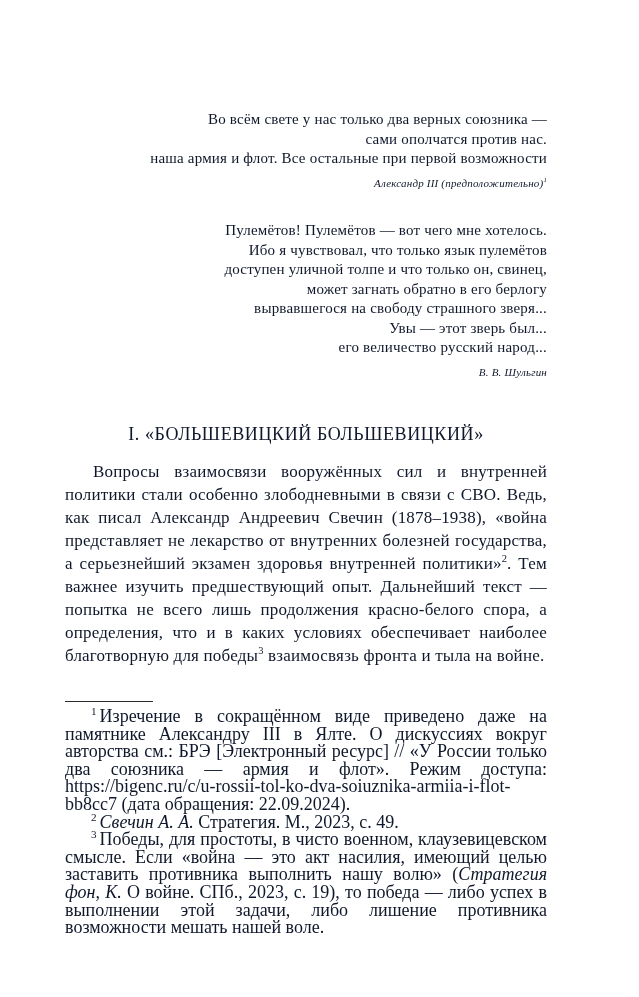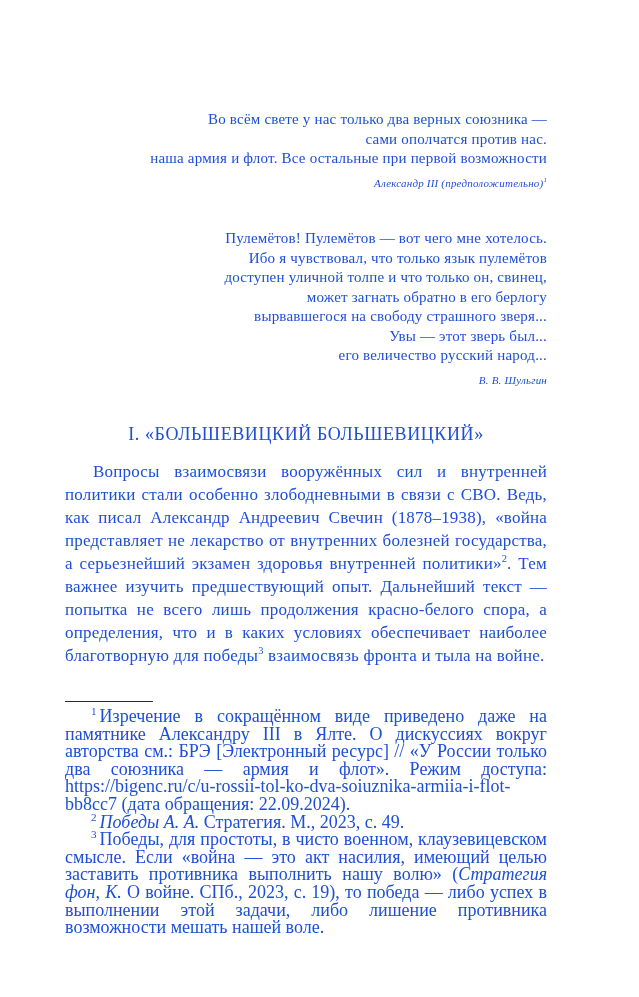--- a/index.html
+++ b/index.html
@@ -7,37 +7,37 @@
     padding: 0;
     background: #e9e9e9;
   }
   .page {
     position: relative;
     width: 639px;
     height: 997px;
     margin: 0 auto;
     background: #ffffff;
     font-family: "Liberation Serif", "DejaVu Serif", serif;
-    color: #1d4ed8;
+    color: #0f172a;
     overflow: hidden;
   }
   
   .epigraphs {
     position: absolute;
     top: 110px;
     left: 65px;
     width: 482px;
     text-align: right;
   }
   .epigraph {
     font-size: 15px;
     line-height: 19.5px;
     letter-spacing: 0.2px;
   }
-  .epigraph + .epigraph { margin-top: 36px; }
+  .epigraph + .epigraph { margin-top: 28px; }
   .ep-line { white-space: nowrap; }
   .ep-attrib {
     margin-top: 5px;
     font-style: italic;
     font-size: 11px;
     font-family: Liberation Serif, serif;
   }
   sup {
     font-size: 0.62em;
     line-height: 0;
@@ -122,17 +122,17 @@
   </div>
 
   <h1 class="chapter-title">I. «БОЛЬШЕВИЦКИЙ БОЛЬШЕВИЦКИЙ»</h1>
 
   <p class="body-text"><span>Вопросы взаимосвязи вооружённых сил и внутренней политики стали особенно злободневными в связи с СВО. Ведь, как писал Александр Андреевич Свечин (1878–1938), «война представляет не лекарство от внутренних болезней государства, а серьезнейший экзамен здоровья внутренней политики»</span><sup>2</sup><span>. Тем важнее изучить предшествующий опыт. Дальнейший текст — попытка не всего лишь продолжения красно-белого спора, а определения, что и в каких условиях обеспечивает наиболее благотворную для победы</span><sup>3</sup><span> взаимосвязь фронта и тыла на войне.</span></p>
 
   <div class="fn-rule"></div>
 
   <div class="footnotes">
     <p class="footnote"><sup>1</sup><span>Изречение в сокращённом виде приведено даже на памятнике Александру III в Ялте. О дискуссиях вокруг авторства см.: БРЭ [Электронный ресурс] // «У России только два союзника — армия и флот». Режим доступа: https://bigenc.ru/c/u-rossii-tol-ko-dva-soiuznika-armiia-i-flot-bb8cc7 (дата обращения: 22.09.2024).</span></p>
-    <p class="footnote"><sup>2</sup><span class="it">Победы А. А.</span><span> Стратегия. М., 2023, с. 49.</span></p>
+    <p class="footnote"><sup>2</sup><span class="it">Свечин А. А.</span><span> Стратегия. М., 2023, с. 49.</span></p>
     <p class="footnote"><sup>3</sup><span>Победы, для простоты, в чисто военном, клаузевицевском смысле. Если «война — это акт насилия, имеющий целью заставить противника выполнить нашу волю» (</span><span class="it">Стратегия фон, К.</span><span> О войне. СПб., 2023, с. 19), то победа — либо успех в выполнении этой задачи, либо лишение противника возможности мешать нашей воле.</span></p>
   </div>
 
 </div>
 
 </body></html>

